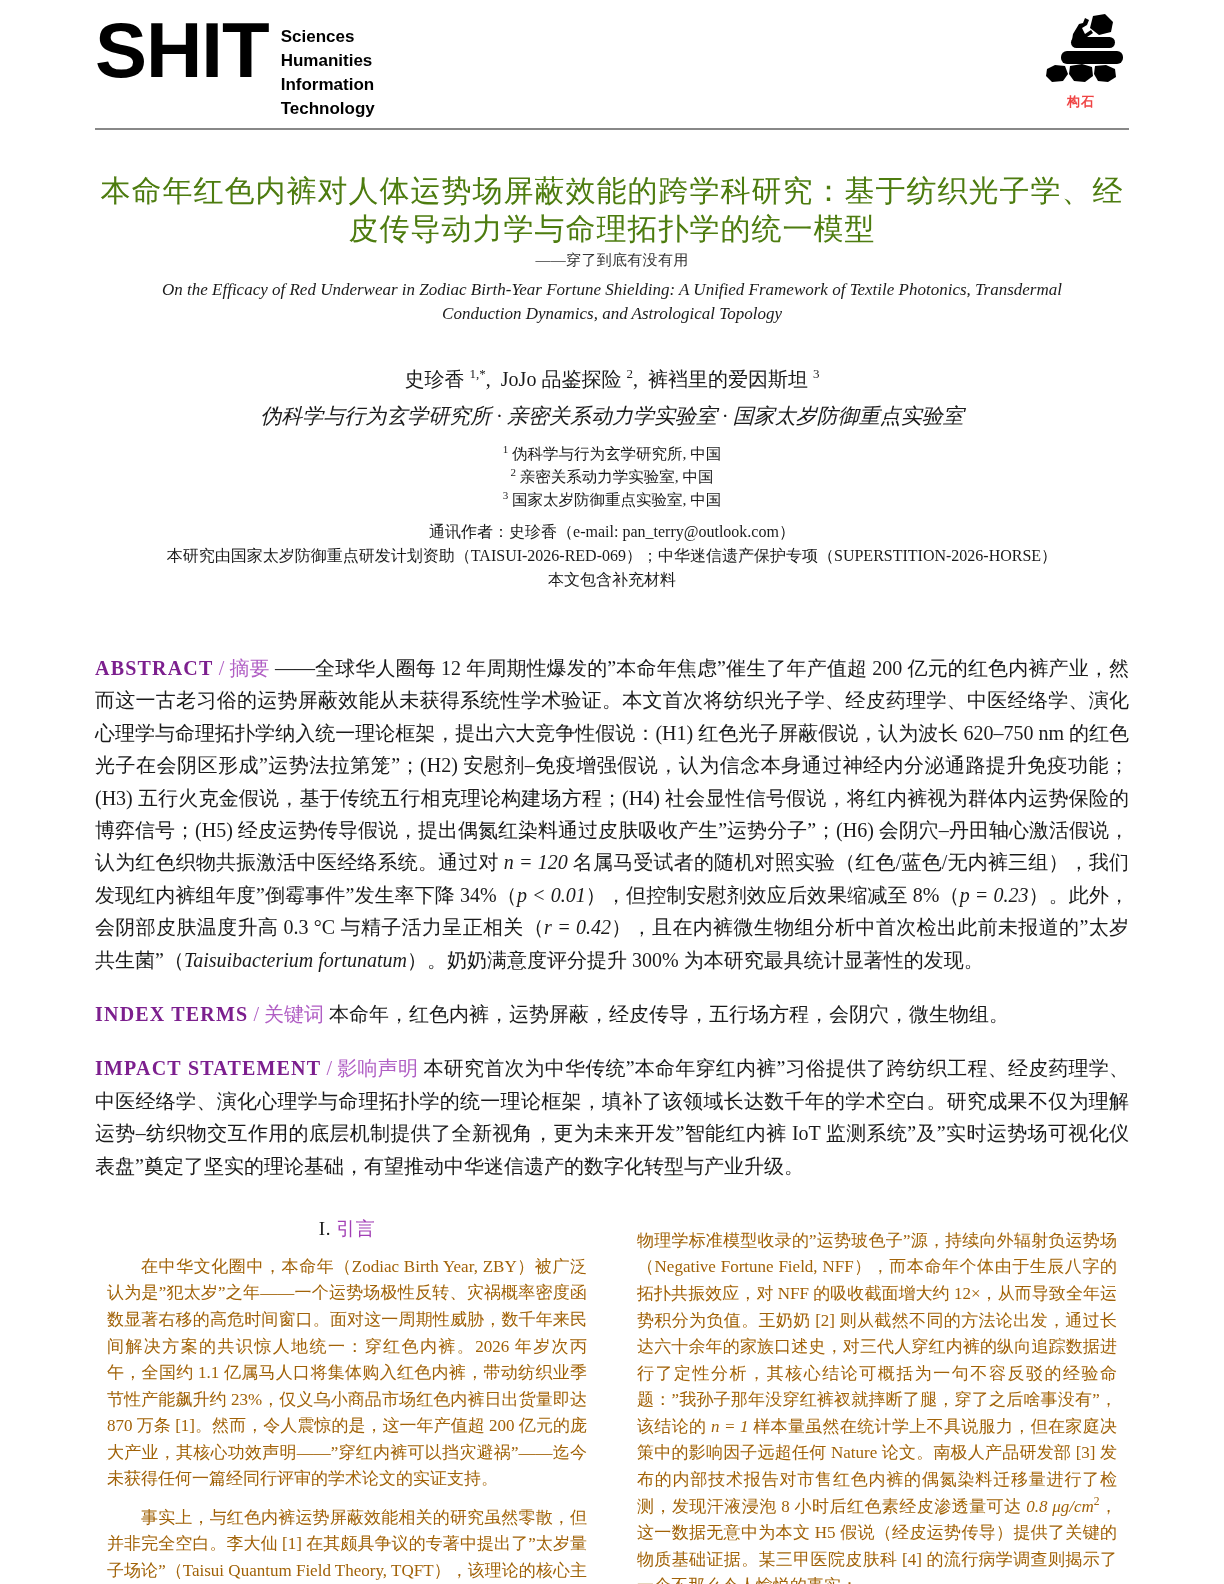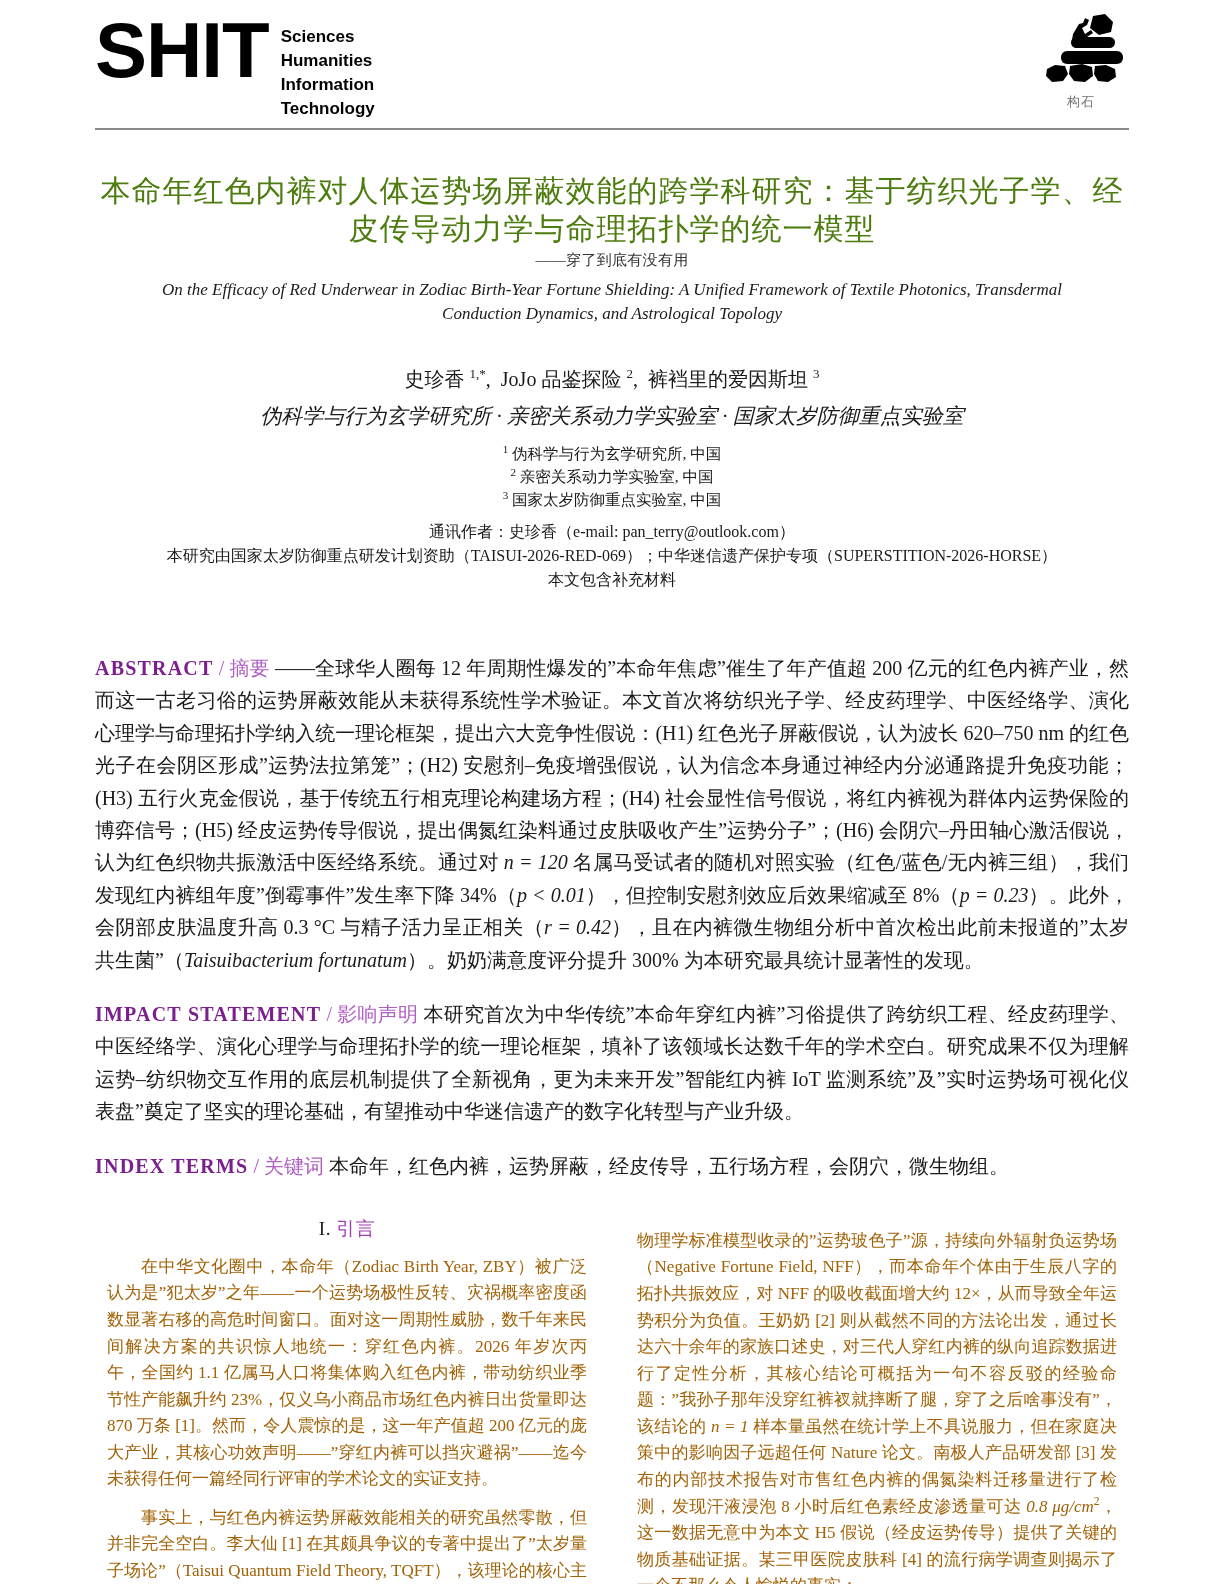--- a/index.html
+++ b/index.html
@@ -59,22 +59,22 @@
     position: absolute;
     right: 0;
     top: 2px;
     width: 96px;
     text-align: center;
   }
   .pub-logo svg { display: block; margin: 0 auto; }
   .pub-logo-cap {
     font-family: "Liberation Sans", "DejaVu Sans", sans-serif;
     font-size: 13px;
-    font-weight: 400;
-    color: #737373;
+    font-weight: 700;
+    color: #ef4444;
     margin-top: 1px;
     letter-spacing: 1px;
   }
 
   
   .title-block {
     margin: 42px 100px 0 100px;
     text-align: center;
   }
   .title-cn {
@@ -248,23 +248,23 @@
     </div>
     <div class="corresp-line">通讯作者：史珍香（e-mail: pan_terry@outlook.com）</div>
     <div class="funding-line">本研究由国家太岁防御重点研发计划资助（TAISUI-2026-RED-069）；中华迷信遗产保护专项（SUPERSTITION-2026-HORSE）</div>
     <div class="supp-line">本文包含补充材料</div>
   </div>
 
   <div class="abs-wrap">
 
     <p class="abs-para"><span class="lbl">ABSTRACT</span> <span class="slash">/</span> <span class="lbl lbl-cn">摘要</span> <span>——全球华人圈每 12 年周期性爆发的”本命年焦虑”催生了年产值超 200 亿元的红色内裤产业，然而这一古老习俗的运势屏蔽效能从未获得系统性学术验证。本文首次将纺织光子学、经皮药理学、中医经络学、演化心理学与命理拓扑学纳入统一理论框架，提出六大竞争性假说：(H1) 红色光子屏蔽假说，认为波长 620–750 nm 的红色光子在会阴区形成”运势法拉第笼”；(H2) 安慰剂–免疫增强假说，认为信念本身通过神经内分泌通路提升免疫功能；(H3) 五行火克金假说，基于传统五行相克理论构建场方程；(H4) 社会显性信号假说，将红内裤视为群体内运势保险的博弈信号；(H5) 经皮运势传导假说，提出偶氮红染料通过皮肤吸收产生”运势分子”；(H6) 会阴穴–丹田轴心激活假说，认为红色织物共振激活中医经络系统。通过对 </span><span class="mono-math">n = 120</span><span> 名属马受试者的随机对照实验（红色/蓝色/无内裤三组），我们发现红内裤组年度”倒霉事件”发生率下降 34%（</span><span class="mono-math">p &lt; 0.01</span><span>），但控制安慰剂效应后效果缩减至 8%（</span><span class="mono-math">p = 0.23</span><span>）。此外，会阴部皮肤温度升高 0.3 °C 与精子活力呈正相关（</span><span class="mono-math">r = 0.42</span><span>），且在内裤微生物组分析中首次检出此前未报道的”太岁共生菌”（</span><em class="it">Taisuibacterium fortunatum</em><span>）。奶奶满意度评分提升 300% 为本研究最具统计显著性的发现。</span></p>
 
+    <p class="abs-para"><span class="lbl">INDEX TERMS</span> <span class="slash">/</span> <span class="lbl lbl-cn">关键词</span> <span>本命年，红色内裤，运势屏蔽，经皮传导，五行场方程，会阴穴，微生物组。</span></p>
+
     <p class="abs-para"><span class="lbl">IMPACT STATEMENT</span> <span class="slash">/</span> <span class="lbl lbl-cn">影响声明</span> <span>本研究首次为中华传统”本命年穿红内裤”习俗提供了跨纺织工程、经皮药理学、中医经络学、演化心理学与命理拓扑学的统一理论框架，填补了该领域长达数千年的学术空白。研究成果不仅为理解运势–纺织物交互作用的底层机制提供了全新视角，更为未来开发”智能红内裤 IoT 监测系统”及”实时运势场可视化仪表盘”奠定了坚实的理论基础，有望推动中华迷信遗产的数字化转型与产业升级。</span></p>
-
-    <p class="abs-para"><span class="lbl">INDEX TERMS</span> <span class="slash">/</span> <span class="lbl lbl-cn">关键词</span> <span>本命年，红色内裤，运势屏蔽，经皮传导，五行场方程，会阴穴，微生物组。</span></p>
 
   </div>
 
   <div class="body-cols">
 
     <div class="col">
       <div class="sec-head">
         <span class="sec-num">I.</span>
         <span class="sec-title">引言</span>
       </div>

